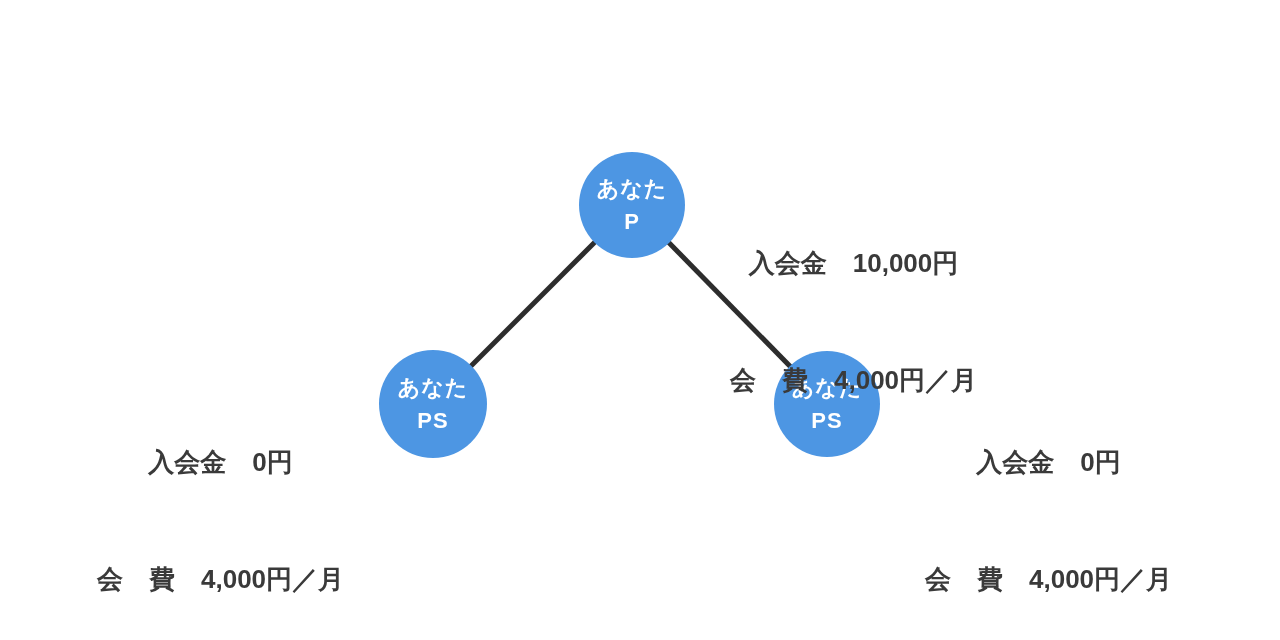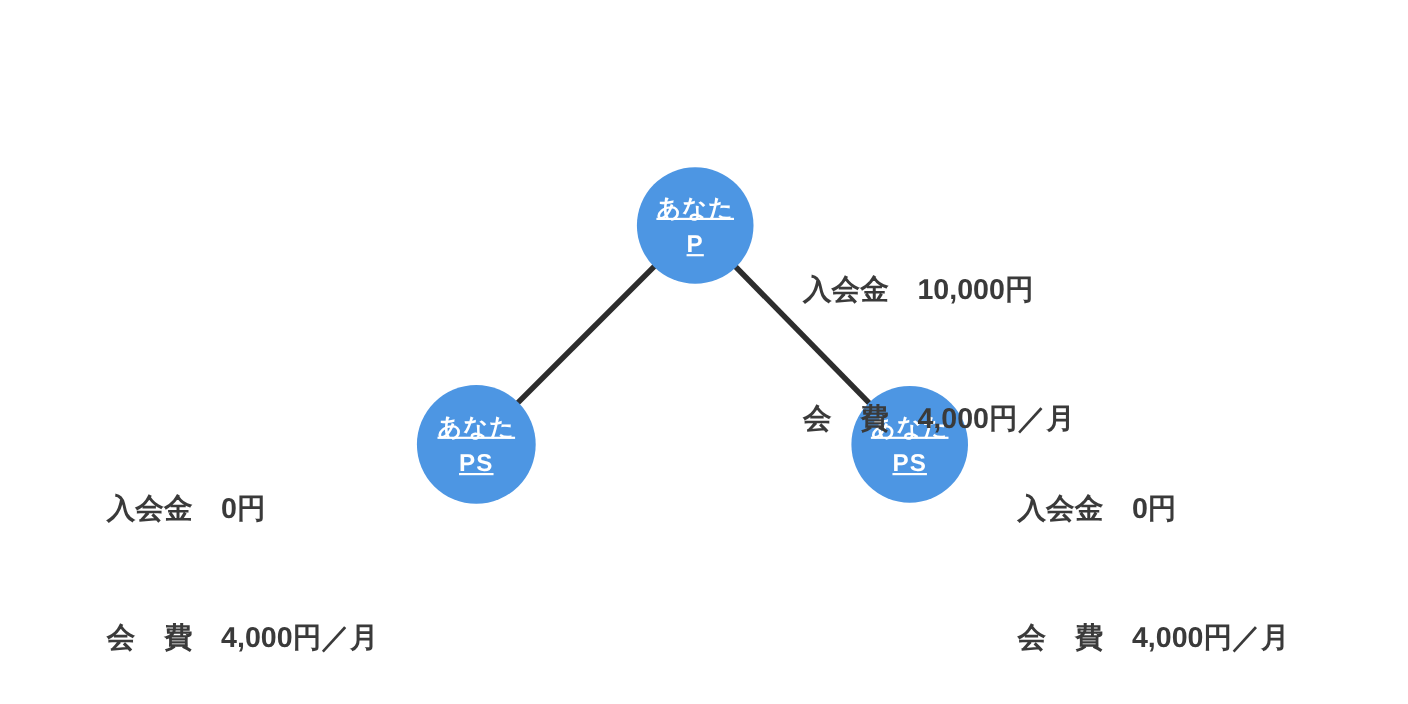--- a/index.html
+++ b/index.html
@@ -30,33 +30,33 @@
     color: #ffffff;
     font-weight: bold;
     font-size: 22px;
     line-height: 33px;
     letter-spacing: 1px;
     text-align: center;
     box-sizing: border-box;
   }
   .node-line {
     display: block;
-    text-decoration: underline;
   }
   .price-label {
     position: absolute;
     font-weight: bold;
     font-size: 26px;
     line-height: 39px;
     color: #3a3a3a;
     white-space: pre;
     text-align: left;
   }
   .price-line {
     display: block;
+    text-align: center;
   }
 </style>
 </head>
 <body>
 
 <div class="canvas">
 
   <svg class="edges" width="1280" height="640" viewBox="0 0 1280 640">
       <line x1="632" y1="205" x2="433" y2="404" stroke="#2d2d2d" stroke-width="5"></line>
       <line x1="632" y1="205" x2="827" y2="404" stroke="#2d2d2d" stroke-width="5"></line>

